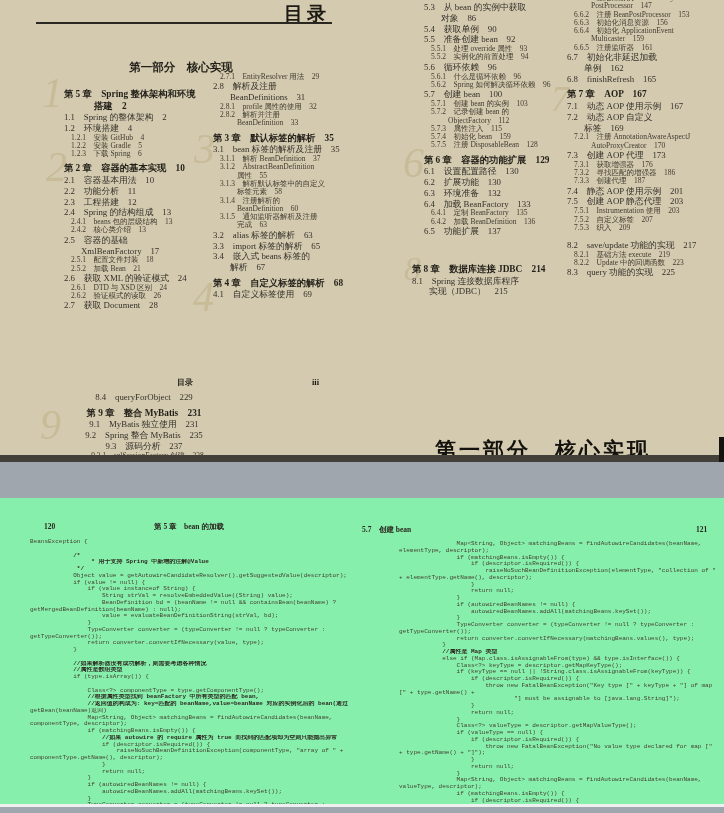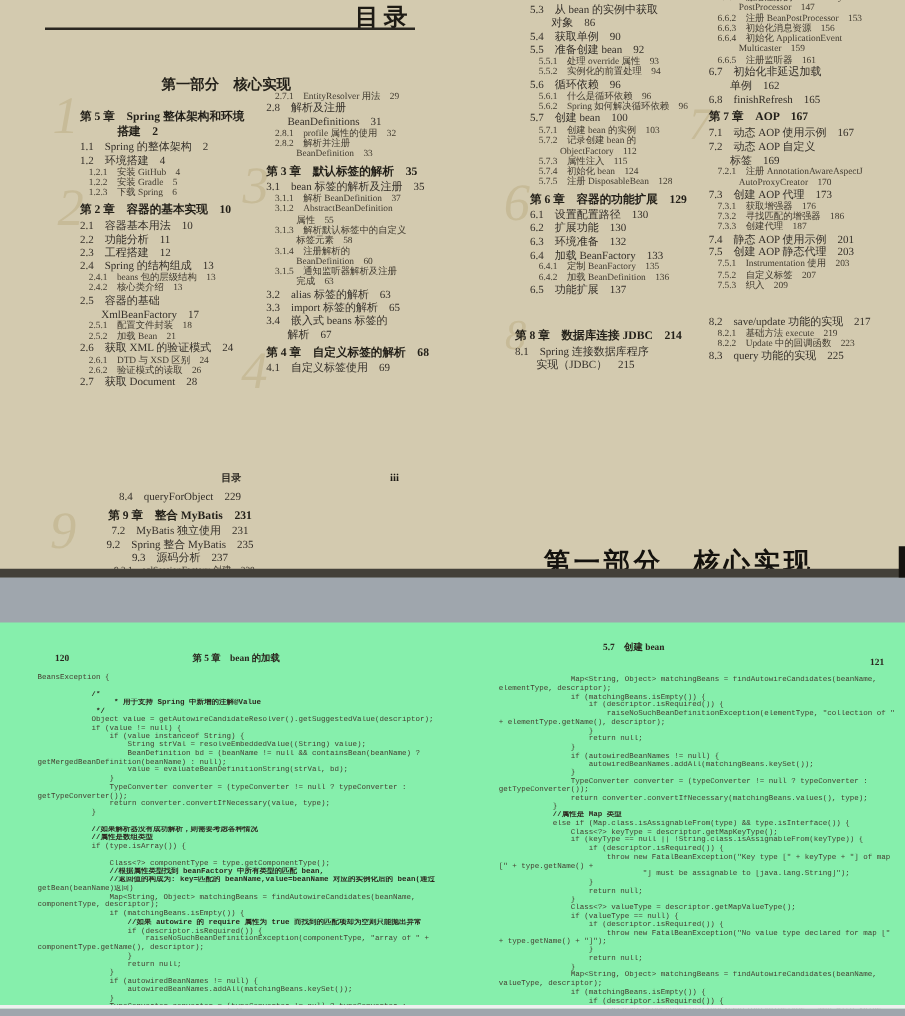--- a/index.html
+++ b/index.html
@@ -13,21 +13,21 @@
   #lp-rule { position:absolute; left:36px; top:22px; width:296px; height:2px; background:#2a2721; }
   #part1-heading { position:absolute; left:0; top:60px; width:362px; text-align:center; font-weight:bold; font-size:11.5px; color:#221f18; }
 
   .toc-col { position:absolute; color:#35percent302a; color:#35302a; }
   #lp-col-a { left:64px; top:84px; width:126px; }
   #lp-col-b { left:213px; top:73px; width:128px; }
   #rp-col-a { left:424px; top:2px; width:142px; }
   #rp-col-b { left:567px; top:-6px; width:150px; }
   #part2-heading { position:absolute; left:362px; top:242px; width:362px; text-align:center; font-weight:bold; font-size:11px; color:#221f18; }
   #ch8-block { left:412px; top:259px; width:150px; }
-  #s82-block { left:567px; top:252px; width:152px; }
+  #s82-block { left:567px; top:240px; width:152px; }
 
   
   .ch  { font-weight:bold; font-size:9.3px; line-height:11.5px; margin-top:5px; color:#221f18; white-space:nowrap; }
   .chc { font-weight:bold; font-size:9.3px; line-height:11.5px; padding-left:30px; color:#221f18; white-space:nowrap; }
   .s   { font-size:8.8px; line-height:10.8px; white-space:nowrap; }
   .sc  { font-size:8.8px; line-height:10.8px; padding-left:17px; white-space:nowrap; }
   .ss  { font-size:7.5px; line-height:8.3px; padding-left:7px; color:#413b30; white-space:nowrap; }
   .ssc { font-size:7.5px; line-height:8.3px; padding-left:24px; color:#413b30; white-space:nowrap; }
 
   .ghost { position:absolute; font-family:"Liberation Serif", serif; font-style:italic; font-size:42px; line-height:42px; color:#c7bb98; }
@@ -51,21 +51,21 @@
   #separator-band { position:absolute; left:0; top:455px; width:724px; height:7px; background:#434039; }
   #right-edge-mark { position:absolute; left:719px; top:437px; width:5px; height:25px; background:#15130f; }
   #bottom-white-line { position:absolute; left:0; top:804px; width:724px; height:3px; background:#eef0ef; }
   #bottom-gray-strip { position:absolute; left:0; top:807px; width:724px; height:6px; background:#9fa6ad; }
 
   
   #scan-bottom { position:absolute; left:0; top:462px; width:724px; height:342px; background:#86efac; overflow:hidden;margin-top:36px; }
   .code-header { position:absolute; font-size:7.5px; font-weight:bold; color:#2a261e; }
   #cpl-num { left:44px; top:24px; }
   #cpl-title { left:0; top:24px; width:362px; text-align:center;padding-left:16px; }
-  #cpr-title { left:362px; top:15px; width:290px; text-align:center; }
+  #cpr-title { left:362px; top:27px; width:290px; }
   #cpr-num { left:696px; top:27px; }
 
   .code-block { position:absolute; font-family:"Liberation Mono", monospace; font-size:6px; line-height:6.75px; color:#464132; }
   #code-left  { left:30px;  top:41px; width:330px; }
   #code-right { left:399px; top:43px; width:322px; }
   .ln  { white-space:pre; height:6.75px; overflow:hidden; }
   .cmt { font-weight:bold; color:#2e2a20; }
 
   #watermark { position:absolute; left:575px; top:322px; width:145px; font-size:15.5px; letter-spacing:1px; color:rgba(105,105,105,0.85); font-family:"Liberation Serif", serif; white-space:nowrap; }
 </style>
@@ -146,21 +146,21 @@
         <div class="ss">5.5.1　处理 override 属性　93</div>
         <div class="ss">5.5.2　实例化的前置处理　94</div>
         <div class="s">5.6　循环依赖　96</div>
         <div class="ss">5.6.1　什么是循环依赖　96</div>
         <div class="ss">5.6.2　Spring 如何解决循环依赖　96</div>
         <div class="s">5.7　创建 bean　100</div>
         <div class="ss">5.7.1　创建 bean 的实例　103</div>
         <div class="ss">5.7.2　记录创建 bean 的</div>
         <div class="ssc">ObjectFactory　112</div>
         <div class="ss">5.7.3　属性注入　115</div>
-        <div class="ss">5.7.4　初始化 bean　124</div>
+        <div class="ss">5.7.4　初始化 bean　159</div>
         <div class="ss">5.7.5　注册 DisposableBean　128</div>
         <div class="ch">第 6 章　容器的功能扩展　129</div>
         <div class="s">6.1　设置配置路径　130</div>
         <div class="s">6.2　扩展功能　130</div>
         <div class="s">6.3　环境准备　132</div>
         <div class="s">6.4　加载 BeanFactory　133</div>
         <div class="ss">6.4.1　定制 BeanFactory　135</div>
         <div class="ss">6.4.2　加载 BeanDefinition　136</div>
         <div class="s">6.5　功能扩展　137</div>
       </div>
@@ -201,21 +201,21 @@
         <div class="ss">8.2.1　基础方法 execute　219</div>
         <div class="ss">8.2.2　Update 中的回调函数　223</div>
         <div class="s">8.3　query 功能的实现　225</div>
       </div>
 
     <div id="s2-header-title">目录</div>
     <div id="s2-page-no">iii</div>
     <div id="s2-col-a" class="toc-col">
         <div class="s">8.4　queryForObject　229</div>
         <div class="ch">第 9 章　整合 MyBatis　231</div>
-        <div class="s">7.2　MyBatis 独立使用　231</div>
+        <div class="s">9.1　MyBatis 独立使用　231</div>
         <div class="s">9.2　Spring 整合 MyBatis　235</div>
         <div class="s">9.3　源码分析　237</div>
         <div class="ss">9.3.1　sqlSessionFactory 创建　238</div>
       </div>
     <div id="part-opener">第一部分　核心实现</div>
   </div>
 
   <div id="separator-band"></div>
   <div id="right-edge-mark"></div>
 

